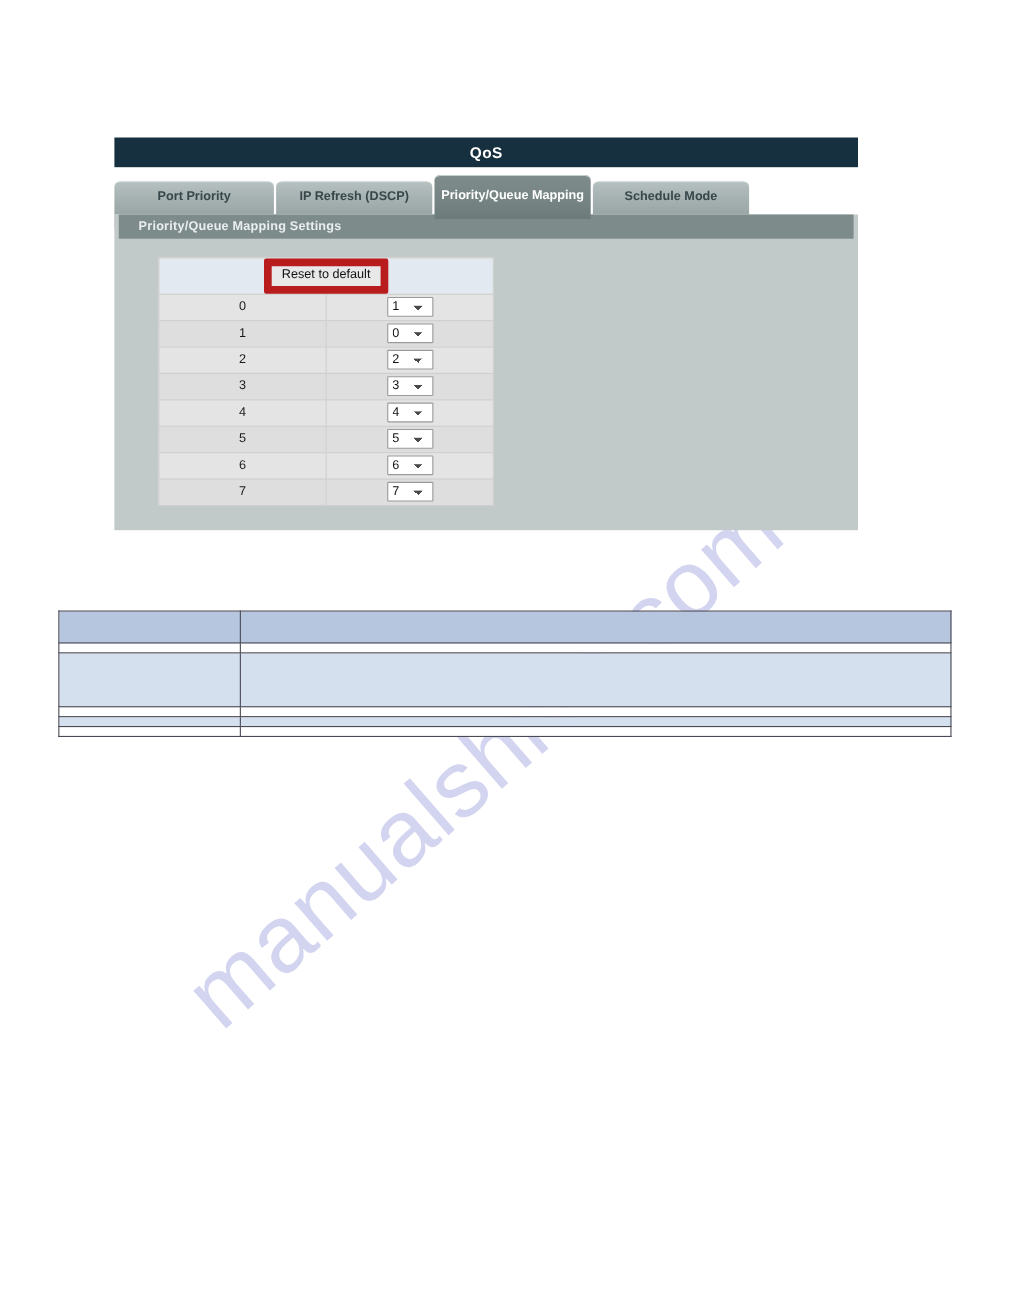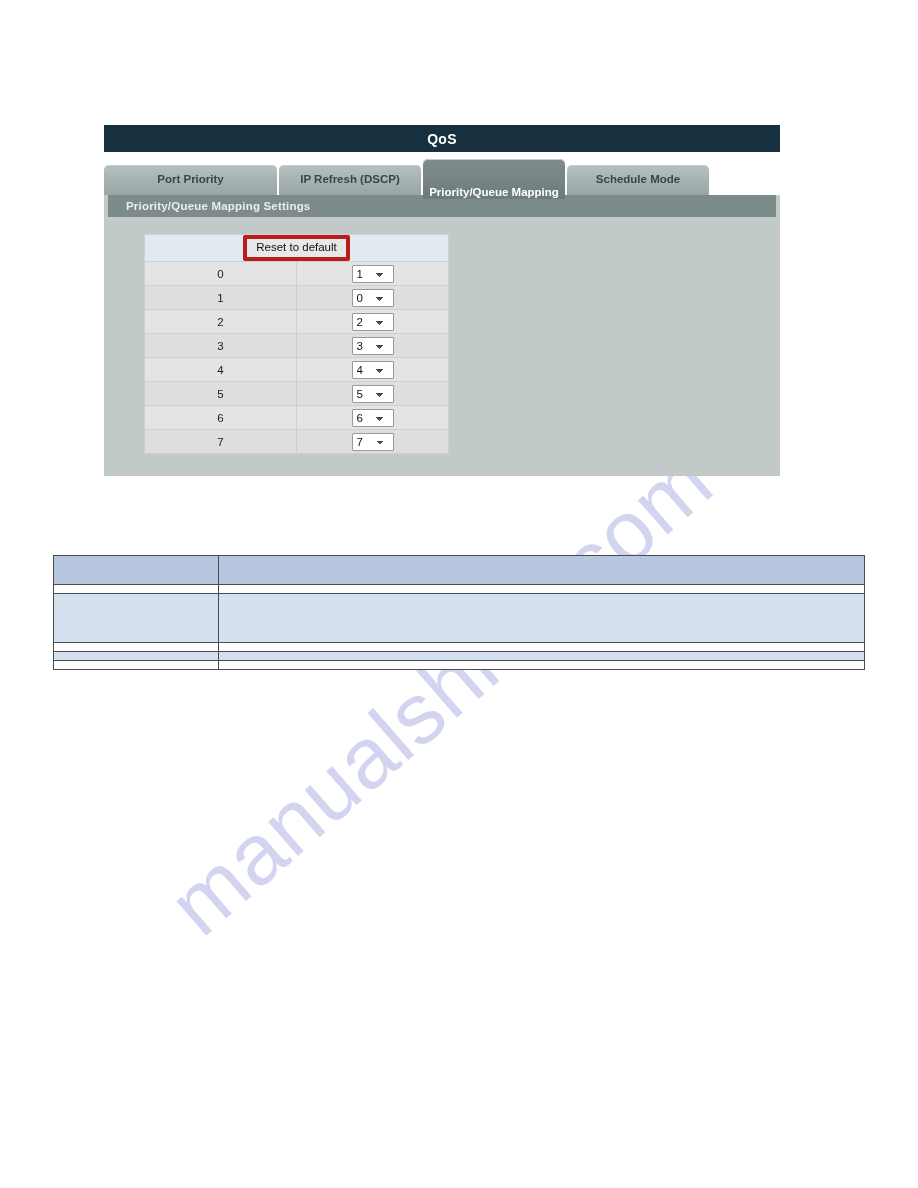--- a/index.html
+++ b/index.html
@@ -81,29 +81,29 @@
     align-items: center;
     justify-content: center;
     text-align: center;
     border-radius: 5px 5px 0 0;
     box-shadow: inset 0 1px 0 #c6cfcf;
     margin-right: 2px;
     line-height: 1.15;
     padding: 0 6px;
     position: relative;
   }
-  .tab.tab-wide  { width: 173px; }
+  .tab.tab-wide  { width: 145px; }
   .tab.tab-wide2 { width: 142px; }
   .tab.tab-active {
     background: linear-gradient(180deg, #7f8c8c 0%, #778484 55%, #6d7a7a 100%);
     color: #ffffff;
     height: 40px;
     width: 142px;
     font-size: 11.5px;
-    align-items: flex-end;
+    align-items: center;
     margin-top: -6px;
     z-index: 3;
   }
   .tab.tab-last { width: 142px; }
 
   #tab-underlay {
     position: absolute;
     left: 0;
     top: 30px;
     width: 570px;
@@ -157,21 +157,21 @@
     background: #e3e9f0;
     height: 26px;
     text-align: center;
     border: 1px solid #cfcfcf;
   }
   #reset-to-default-button {
     font-family: "Liberation Sans", sans-serif;
     font-size: 11.5px;
     color: #111111;
     background: #e8e8e8;
-    border: 4px solid #b91c1c;
+    border: 7px solid #b91c1c;
     border-radius: 2px;
     padding: 2px 9px 3px 9px;
     cursor: pointer;
     line-height: 1.1;
   }
   .map-head {
     background: #dfe6ef;
     height: 21px;
     font-weight: bold;
     text-align: center;

